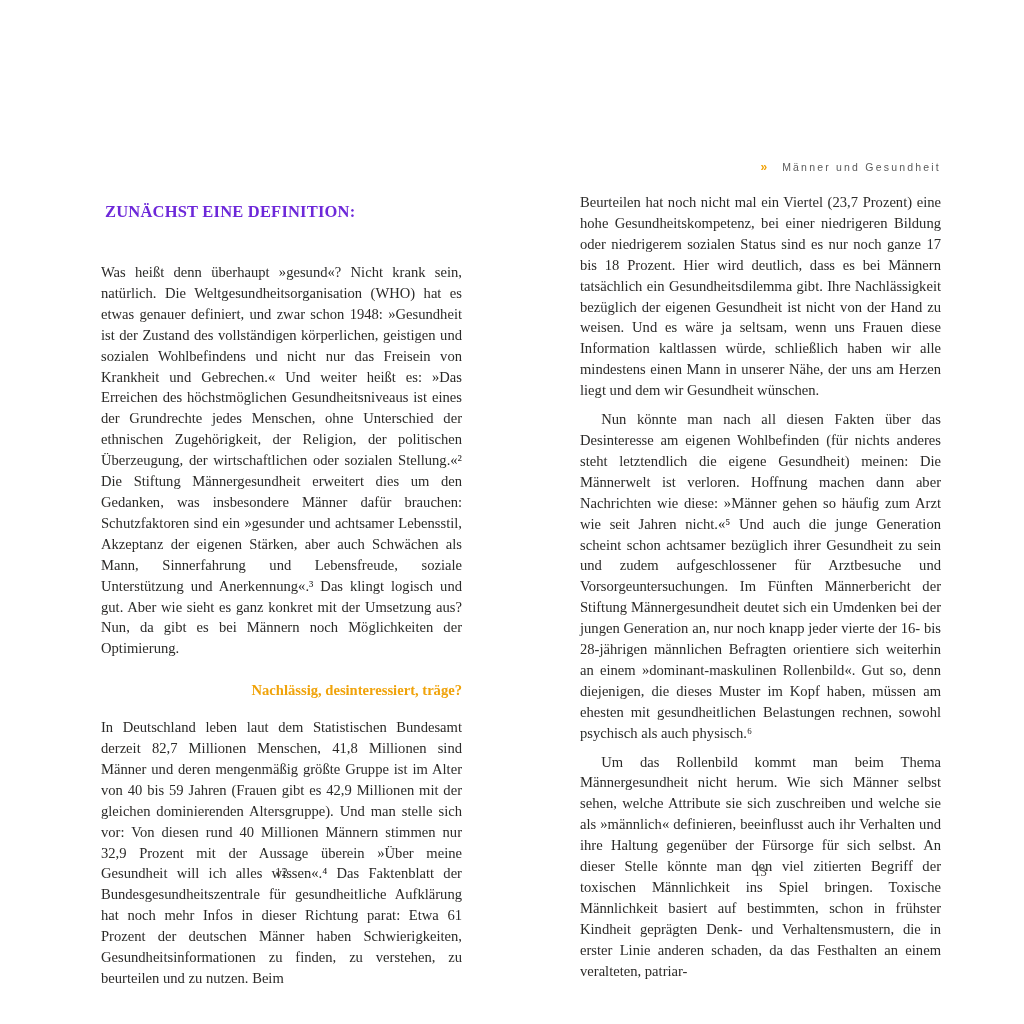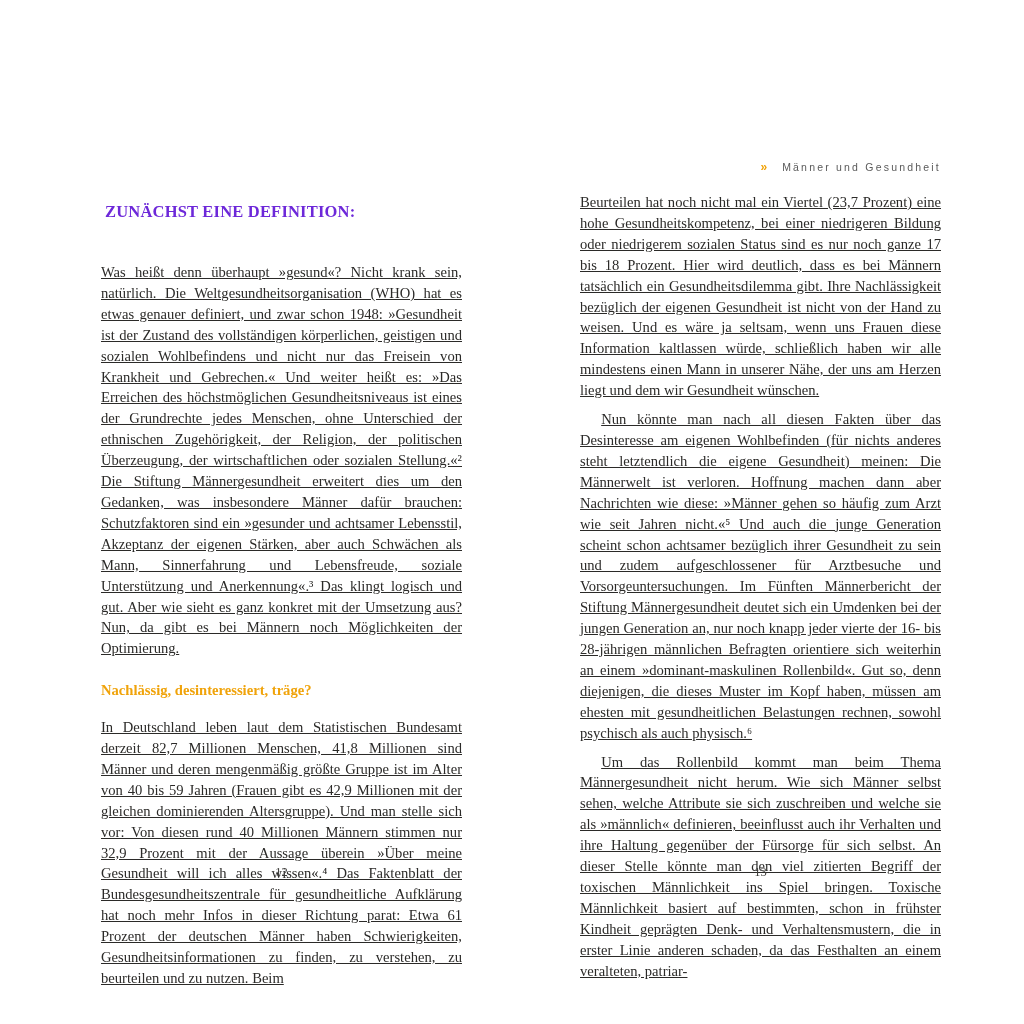--- a/index.html
+++ b/index.html
@@ -50,25 +50,25 @@
       line-height: 22px;
       letter-spacing: 0.2px;
       text-align: left;
       margin-bottom: 27px;
       text-transform: uppercase;
     }
     .subheading {
       color: #f0a30a;
       font-weight: bold;
       font-size: 14.6px;
-      text-align: left;
+      text-align: right;
       margin-top: 13px;
       margin-bottom: 8px;
     }
-    p.body-para { margin: 0; text-decoration: underline; }
+    p.body-para { margin: 0; }
     p.indented { text-indent: 1.45em; }
     .page-number {
       position: absolute;
       top: 853px;
       width: 377px;
       text-align: center;
       font-size: 12.5px;
       color: #3c3b39;
     }
     .page-number-left  { left: 85px; }

